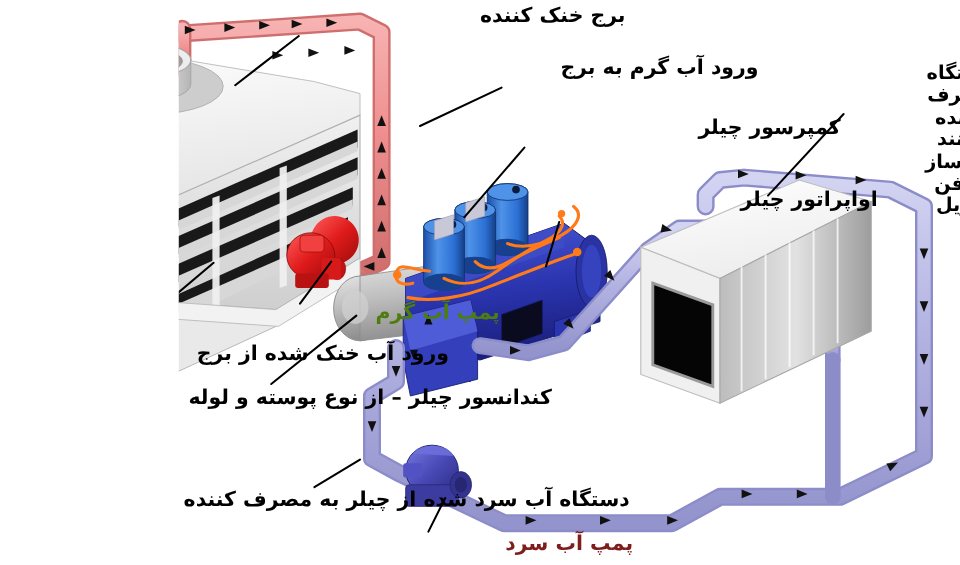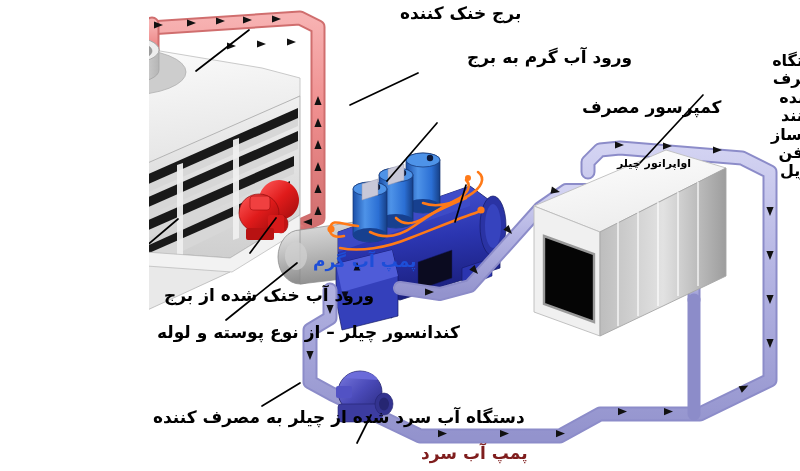--- a/index.html
+++ b/index.html
@@ -338,22 +338,22 @@
       </g>
   </svg>
 
   <div id="labels">
       <div class="lbl" style="left: 251px; top: 4px; font-size: 17px; color: rgb(0, 0, 0);">برج خنک کننده</div>
       <div class="lbl" style="left: 318px; top: 48px; font-size: 17px; color: rgb(0, 0, 0);">ورود آب گرم به برج</div>
       <div class="lbl l2" style="left: 622px; top: 52px; font-size: 16px; color: rgb(0, 0, 0); text-align: center;">
         <div>دستگاه مصرف کننده</div>
         <div>مانند هواساز یا فن کویل</div>
       </div>
-      <div class="lbl" style="left: 433px; top: 98px; font-size: 17px; color: rgb(0, 0, 0);">کمپرسور مصرف</div>
-      <div class="lbl" style="left: 468px; top: 158px; font-size: 11px; color: rgb(0, 0, 0);">اواپراتور چیلر</div>
-      <div class="lbl" style="left: 164px; top: 252px; font-size: 17px; color: #1d4ed8;">پمپ آب گرم</div>
+      <div class="lbl" style="left: 433px; top: 98px; font-size: 17px; color: rgb(0, 0, 0);">کمپرسور چیلر</div>
+      <div class="lbl" style="left: 468px; top: 158px; font-size: 17px; color: rgb(0, 0, 0);">اواپراتور چیلر</div>
+      <div class="lbl" style="left: 164px; top: 252px; font-size: 17px; color: #4d7c0f;">پمپ آب گرم</div>
       <div class="lbl" style="left: 15px; top: 286px; font-size: 17px; color: rgb(0, 0, 0);">ورود آب خنک شده از برج</div>
       <div class="lbl" style="left: 8px; top: 323px; font-size: 17px; color: rgb(0, 0, 0); text-align: center;">کندانسور چیلر – از نوع پوسته و لوله</div>
       <div class="lbl" style="left: 4px; top: 408px; font-size: 17px; color: rgb(0, 0, 0);">دستگاه آب سرد شده از چیلر به مصرف کننده</div>
       <div class="lbl" style="left: 272px; top: 444px; font-size: 17px; color: #7f1d1d;">پمپ آب سرد</div>
     </div>
 
 </div>
 
 </body></html>

